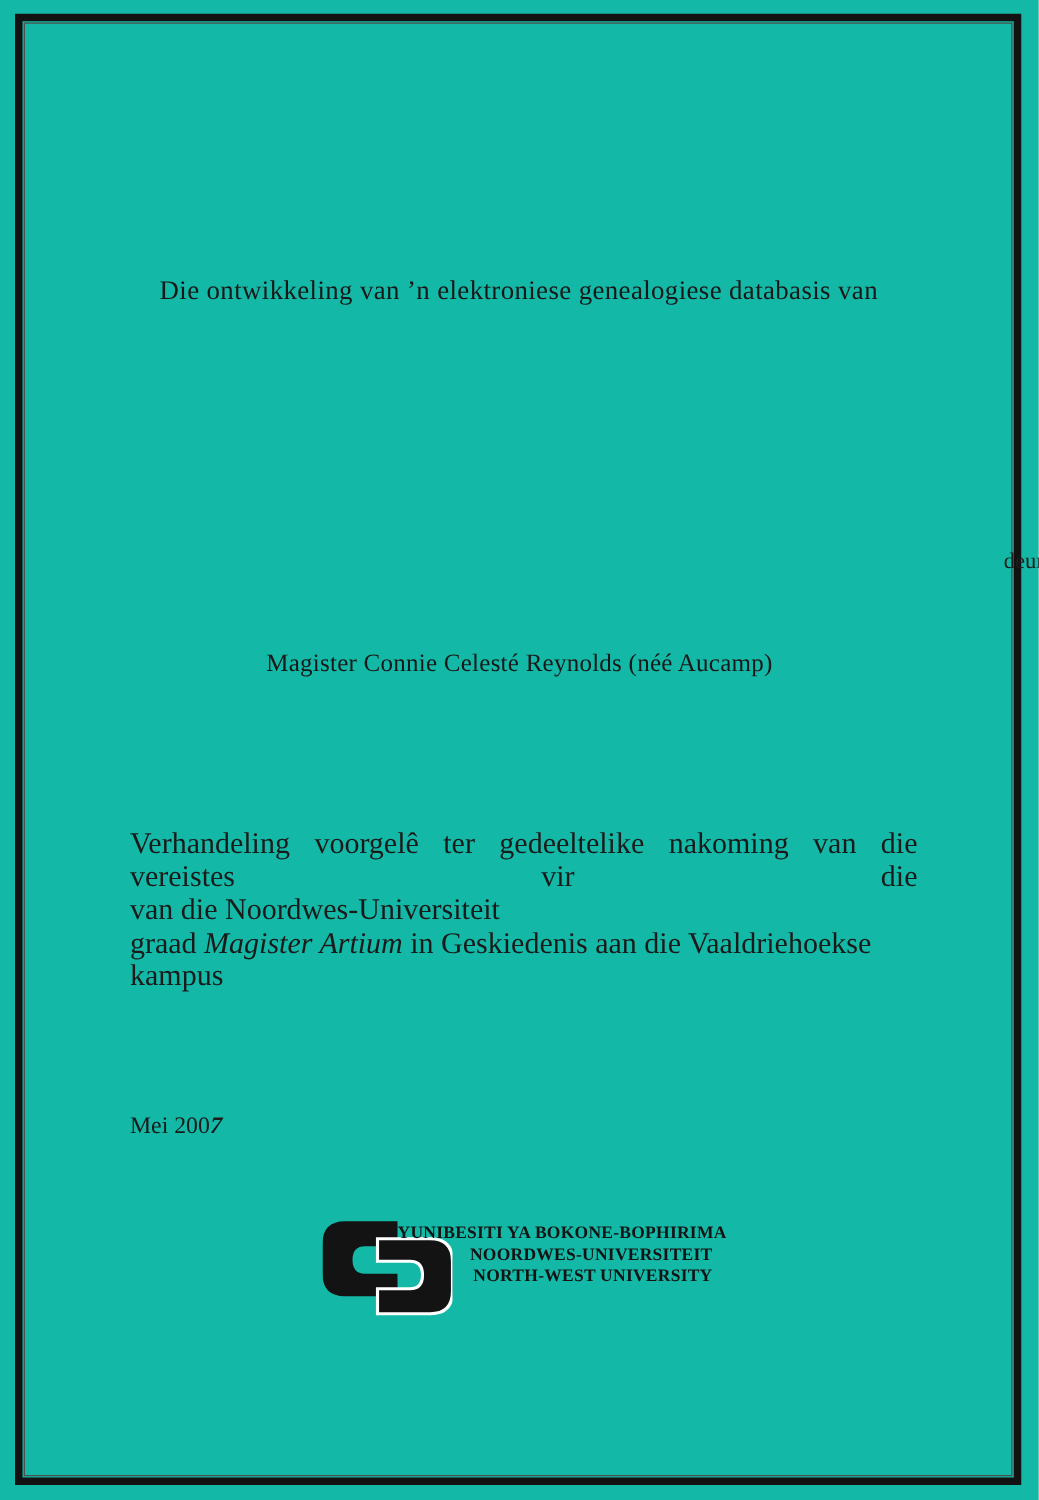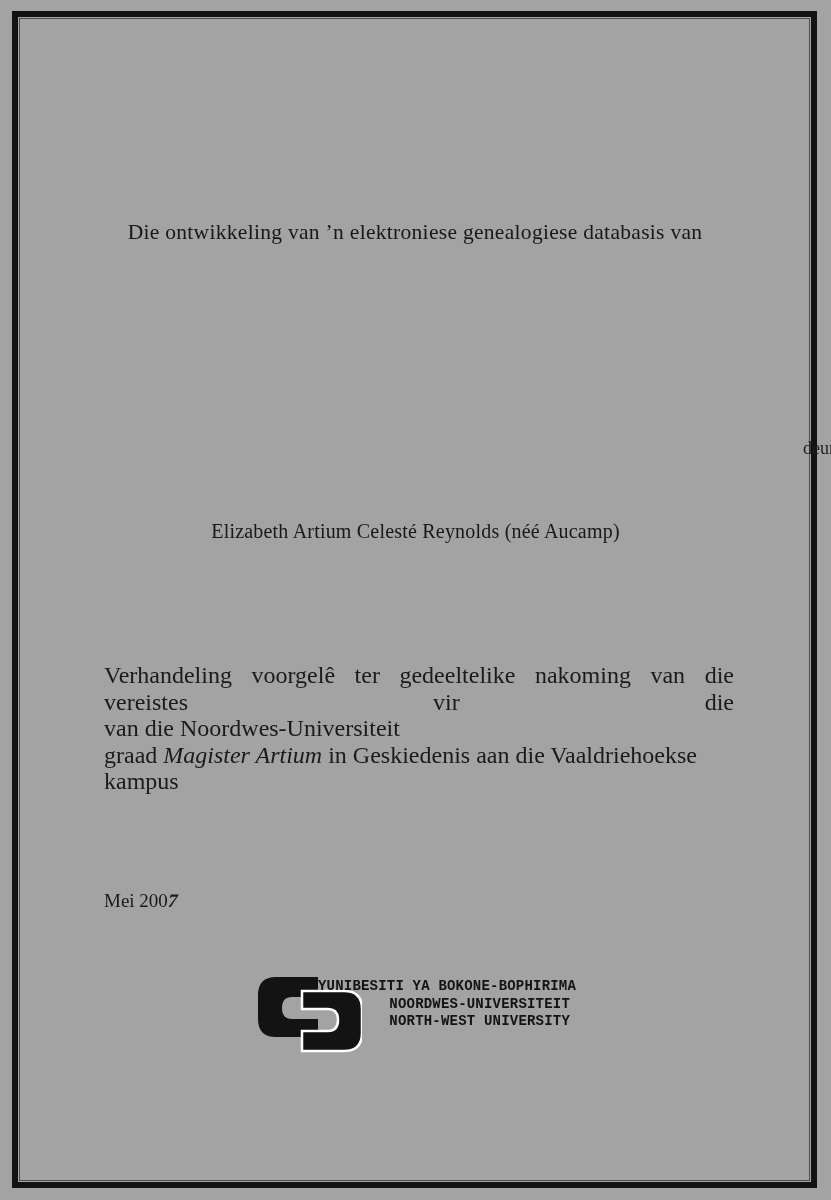--- a/index.html
+++ b/index.html
@@ -7,21 +7,21 @@
     width: 831px; height: 1200px;
     background: #ffffff;
     font-family: "Liberation Serif", serif;
     color: #1b1b1b;
     position: relative;
     overflow: hidden;
   }
   #page {
     position: absolute; inset: 0;
     width: 831px; height: 1200px;
-    background: #a3a3a3;
+    background: #14b8a6;
   }
   
   .frame-outer {
     position: absolute;
     left: 12px; top: 11px;
     width: 793px; height: 1165px;
     border: 6px solid #121212;
   }
   .frame-inner {
     position: absolute;
@@ -82,21 +82,21 @@
     width: 330px; height: 82px;
   }
   .logo-mark {
     position: absolute; left: 0; top: 2px;
     width: 104px; height: 78px;
   }
   .logo-text {
     position: absolute;
     left: 60px; top: 5px; width: 252px;
     text-align: right;
-    font-family: Liberation Mono, monospace;
+    font-family: Liberation Serif, serif;
     font-weight: bold;
     font-size: 14px;
     line-height: 17.5px;
     letter-spacing: 0.2px;
     color: #131313;
     white-space: nowrap;
   }
 </style>
 </head>
 <body>
@@ -106,21 +106,21 @@
   <div class="frame-outer">
     <div class="frame-inner"></div>
   </div>
 
   <div class="title-block">
     <div>Die ontwikkeling van ’n elektroniese genealogiese databasis van</div>
   </div>
 
   <div class="byline">deur</div>
 
-  <div class="author">Elizabeth Artium Celesté Reynolds (néé Aucamp)</div>
+  <div class="author">Magister Connie Celesté Reynolds (néé Aucamp)</div>
 
   <div class="submission">
     <div class="jline">Verhandeling voorgelê ter gedeeltelike nakoming van die vereistes vir die</div>
     <div>van die Noordwes-Universiteit</div>
     <div><span>graad </span><span class="italic">Magister Artium</span><span> in Geskiedenis aan die Vaaldriehoekse kampus</span></div>
   </div>
 
   <div class="supervisor-block">
     <div><span>Mei 200</span><span class="date-suffix">7</span></div>
   </div>

